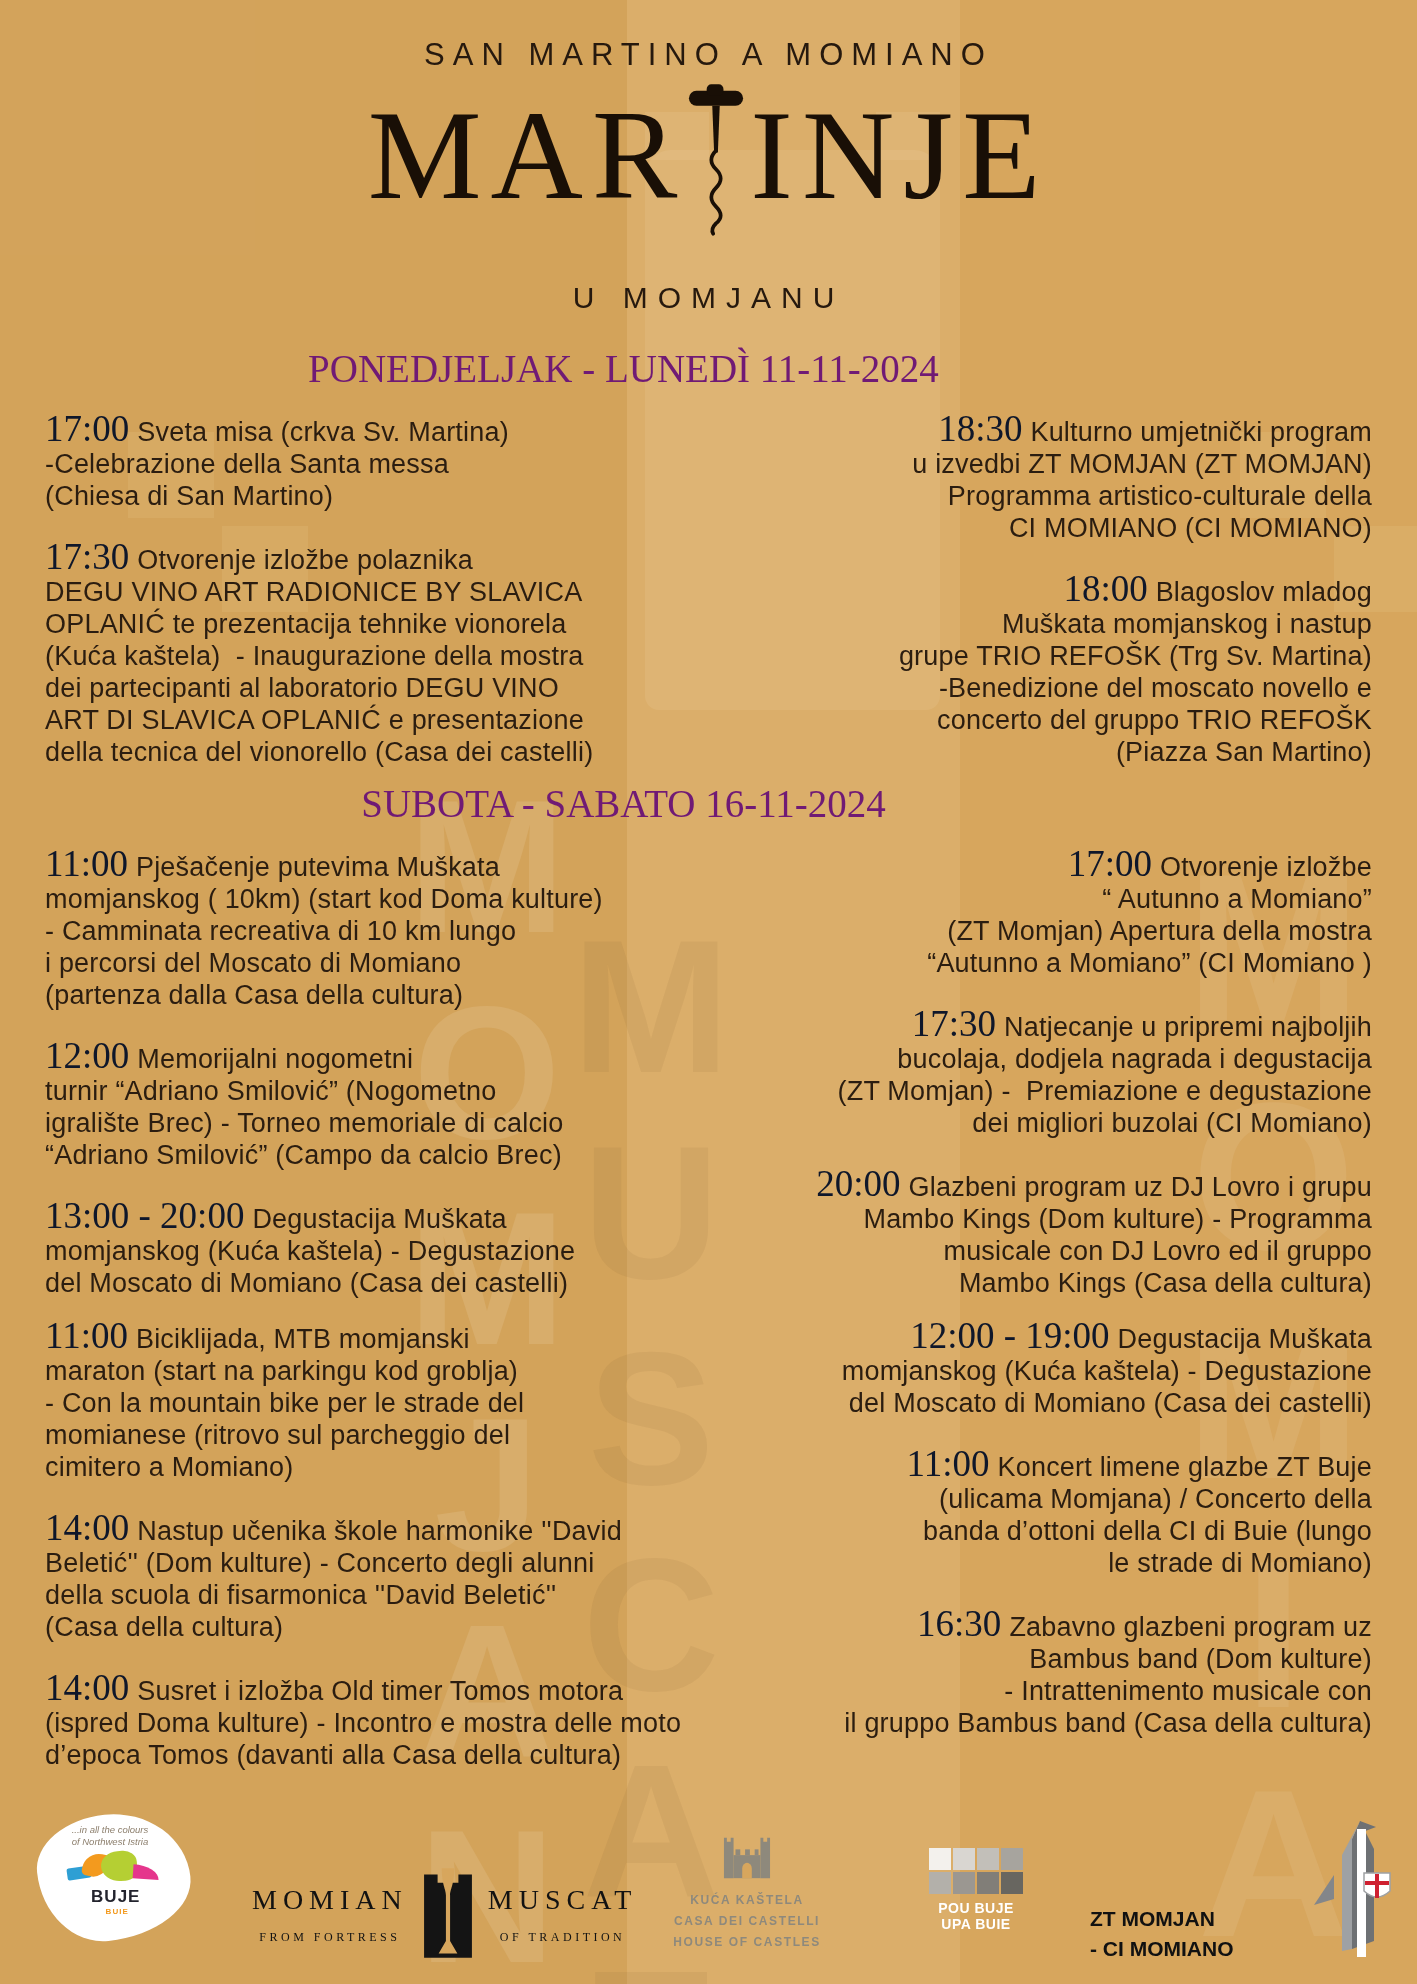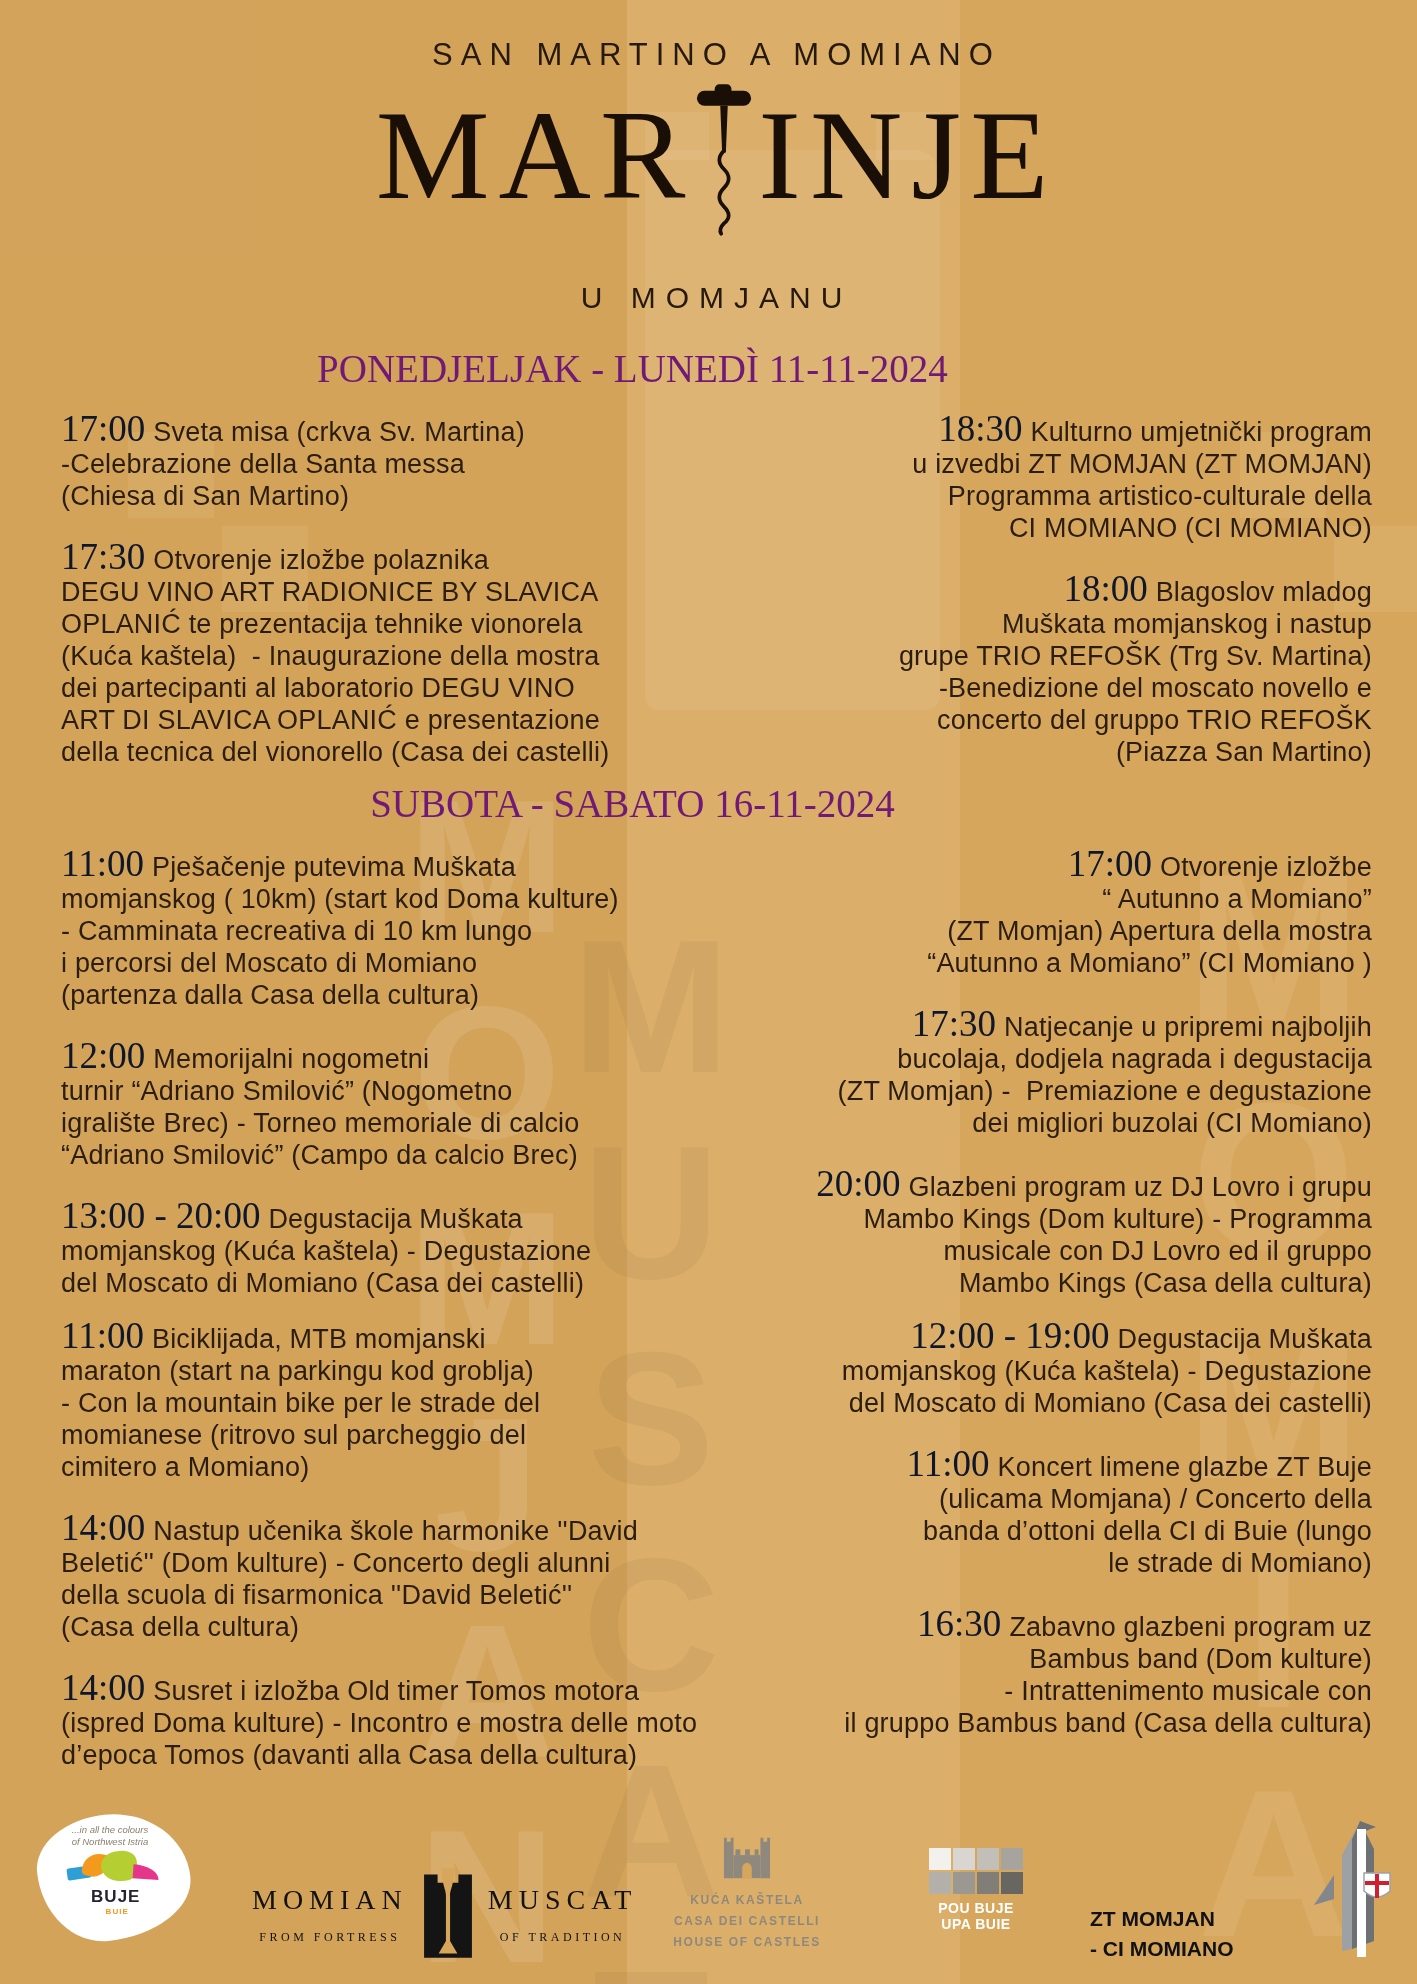--- a/index.html
+++ b/index.html
@@ -18,21 +18,21 @@
                background:rgba(255,240,205,0.10); }
   .wm-sq { position:absolute; width:86px; height:86px; background:rgba(255,240,205,0.09); }
   .wm-col { position:absolute; writing-mode:vertical-lr; text-orientation:upright;
             font-family:"Liberation Sans",sans-serif; font-weight:bold;
             letter-spacing:-6px; line-height:1; user-select:none; }
   .wm1 { left:392px; top:760px; font-size:190px; color:rgba(255,246,228,0.12); }
   .wm2 { left:556px; top:900px; font-size:190px; color:rgba(92,62,25,0.065); }
   .wm3 { left:1168px; top:830px; font-size:210px; color:rgba(255,246,228,0.09); }
 
   
-  .content { position:relative; z-index:2; padding-top:36px;padding-left:16px; }
+  .content { position:relative; z-index:2; padding-top:36px; }
   .supertitle { text-align:center; font-size:31px; line-height:1.2; letter-spacing:8px;
                 color:#26190e; }
   .title-row { display:flex; justify-content:center; align-items:center;
                margin-top:12px; height:140px; }
   .title-part { font-family:"Liberation Serif",serif; font-size:128px; line-height:1;
                 letter-spacing:9px; color:#190f06; }
   .corkscrew { width:56px; height:160px; margin:8px 6px 0 2px; flex:0 0 auto; }
   .subtitle { text-align:center; margin-top:56px; font-size:30px; letter-spacing:10px;
               color:#26190e; }
 

